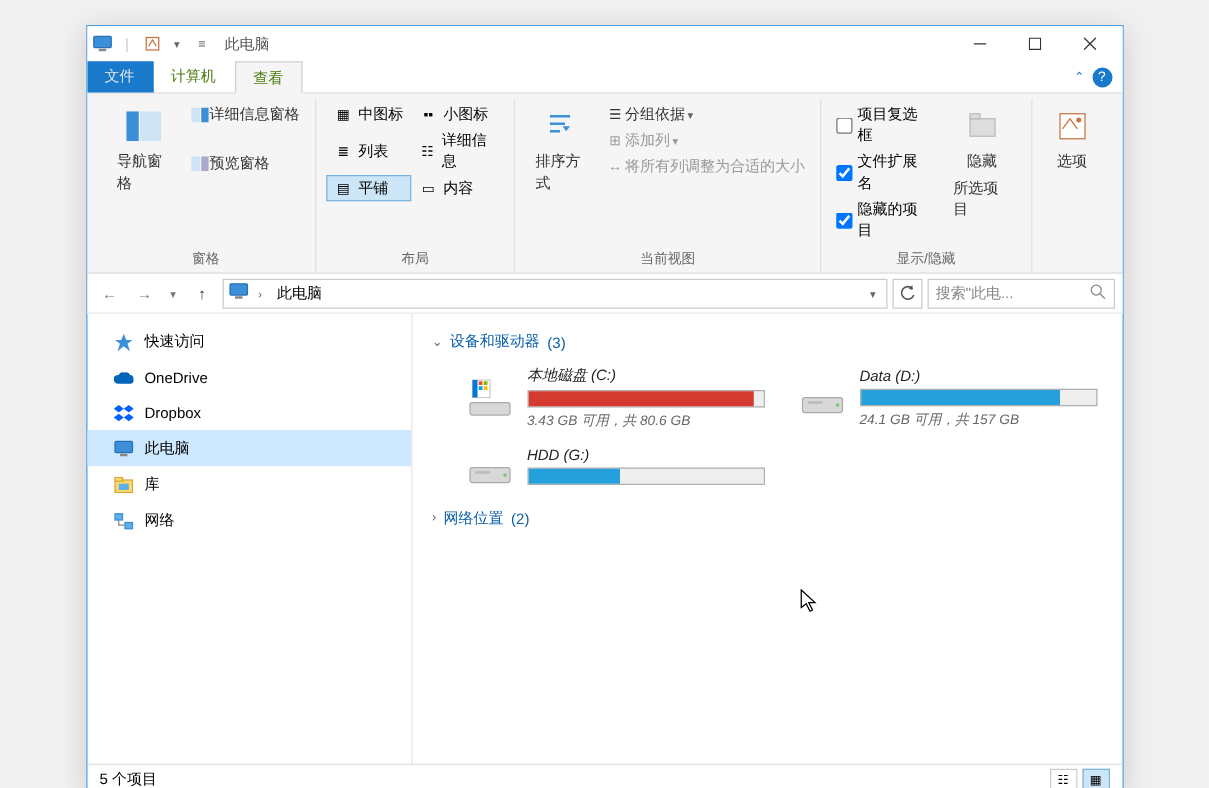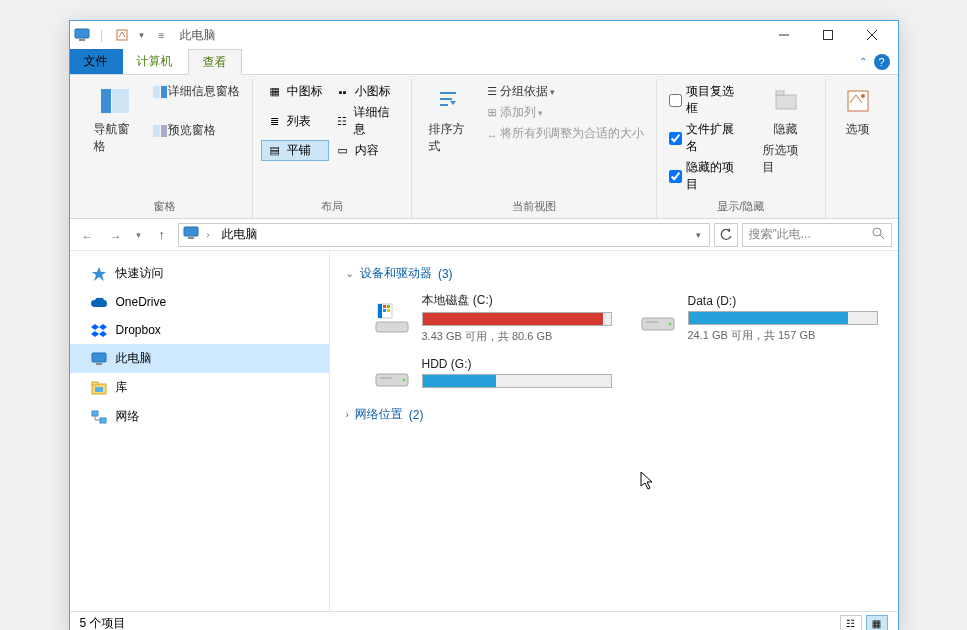--- a/index.html
+++ b/index.html
@@ -8,21 +8,21 @@
     
     .titlebar { height: 28px; display: flex; align-items: center; padding: 0 4px; background: #fff; }
     .titlebar-left { display: flex; align-items: center; gap: 4px; }
     .titlebar-icon { width: 16px; height: 14px; display: inline-flex; align-items: center; justify-content: center; }
     .titlebar-title { color: #555; margin-left: 6px; }
     .titlebar-controls { margin-left: auto; display: flex; }
     .titlebar-btn { width: 44px; height: 28px; display: flex; align-items: center; justify-content: center; color: #333; cursor: pointer; }
     
     .tabbar { height: 26px; display: flex; background: #fff; border-bottom: 1px solid #d8d8d8; }
     .tab { padding: 4px 14px; cursor: pointer; color: #4d7c0f; border-right: 1px solid transparent; }
-    .tab.file { background: #1979ca; color: #000000; }
+    .tab.file { background: #1979ca; color: #e5e5e5; }
     .tab.active { background: #f5f5f5; border: 1px solid #d0d0d0; border-bottom: 1px solid #f5f5f5; margin-bottom: -1px; }
     .tabbar-right { margin-left: auto; display: flex; align-items: center; gap: 6px; padding-right: 8px; }
     .help-icon { width: 16px; height: 16px; border-radius: 50%; background: #1979ca; color: #fff; display: flex; align-items: center; justify-content: center; font-size: 11px; }
     
     .ribbon { background: #f5f5f5; border-bottom: 1px solid #d8d8d8; padding: 4px 8px 0; display: flex; }
     .ribbon-group { padding: 2px 8px 2px 8px; display: flex; flex-direction: column; border-right: 1px solid #e0e0e0; }
     .ribbon-group-label { text-align: center; color: #666; font-size: 11px; margin-top: 2px; padding: 2px 0; }
     .ribbon-group-content { flex: 1; }
     .ribbon-item { display: flex; align-items: center; gap: 0; padding: 2px 4px; color: #333; cursor: pointer; white-space: nowrap; }
     .ribbon-item.dim { color: #999; }
@@ -48,21 +48,21 @@
     
     .body { flex: 1; display: flex; min-height: 360px; }
     .sidebar { width: 260px; padding: 8px 0; border-right: 1px solid #e8e8e8; }
     .side-item { display: flex; align-items: center; gap: 8px; padding: 6px 12px 6px 20px; cursor: pointer; }
     .side-item.selected { background: #cde8ff; }
     .side-icon { width: 18px; height: 16px; display: flex; align-items: center; justify-content: center; }
     
     .content { flex: 1; padding: 10px 16px; position: relative; }
     .group-header { display: flex; align-items: center; gap: 6px; color: #0a5ea8; margin: 4px 0 8px; cursor: pointer; }
     .chev { font-size: 10px; color: #666; }
-    .drives { display: grid; grid-template-columns: 1fr 1fr; gap: 8px 20px; margin: 0 0 12px 24px; }
+    .drives { display: grid; grid-template-columns: 1fr 1fr; gap: 8px 20px; margin: 0 0 12px 24px; font-style: italic; }
     .drive { display: flex; gap: 10px; align-items: center; cursor: pointer; padding: 2px; }
     .drive-icon { width: 40px; height: 36px; display: flex; align-items: center; justify-content: center; }
     .drive-info { flex: 1; }
     .drive-name { margin-bottom: 3px; color: #222; }
     .drive-bar { width: 190px; height: 14px; border: 1px solid #b0b0b0; background: #eee; margin-bottom: 3px; position: relative; }
     .drive-fill { height: 100%; }
     .drive-fill.red { background: #d43a2f; }
     .drive-fill.blue { background: #26a0da; }
     .drive-status { color: #666; font-size: 11px; }
     

